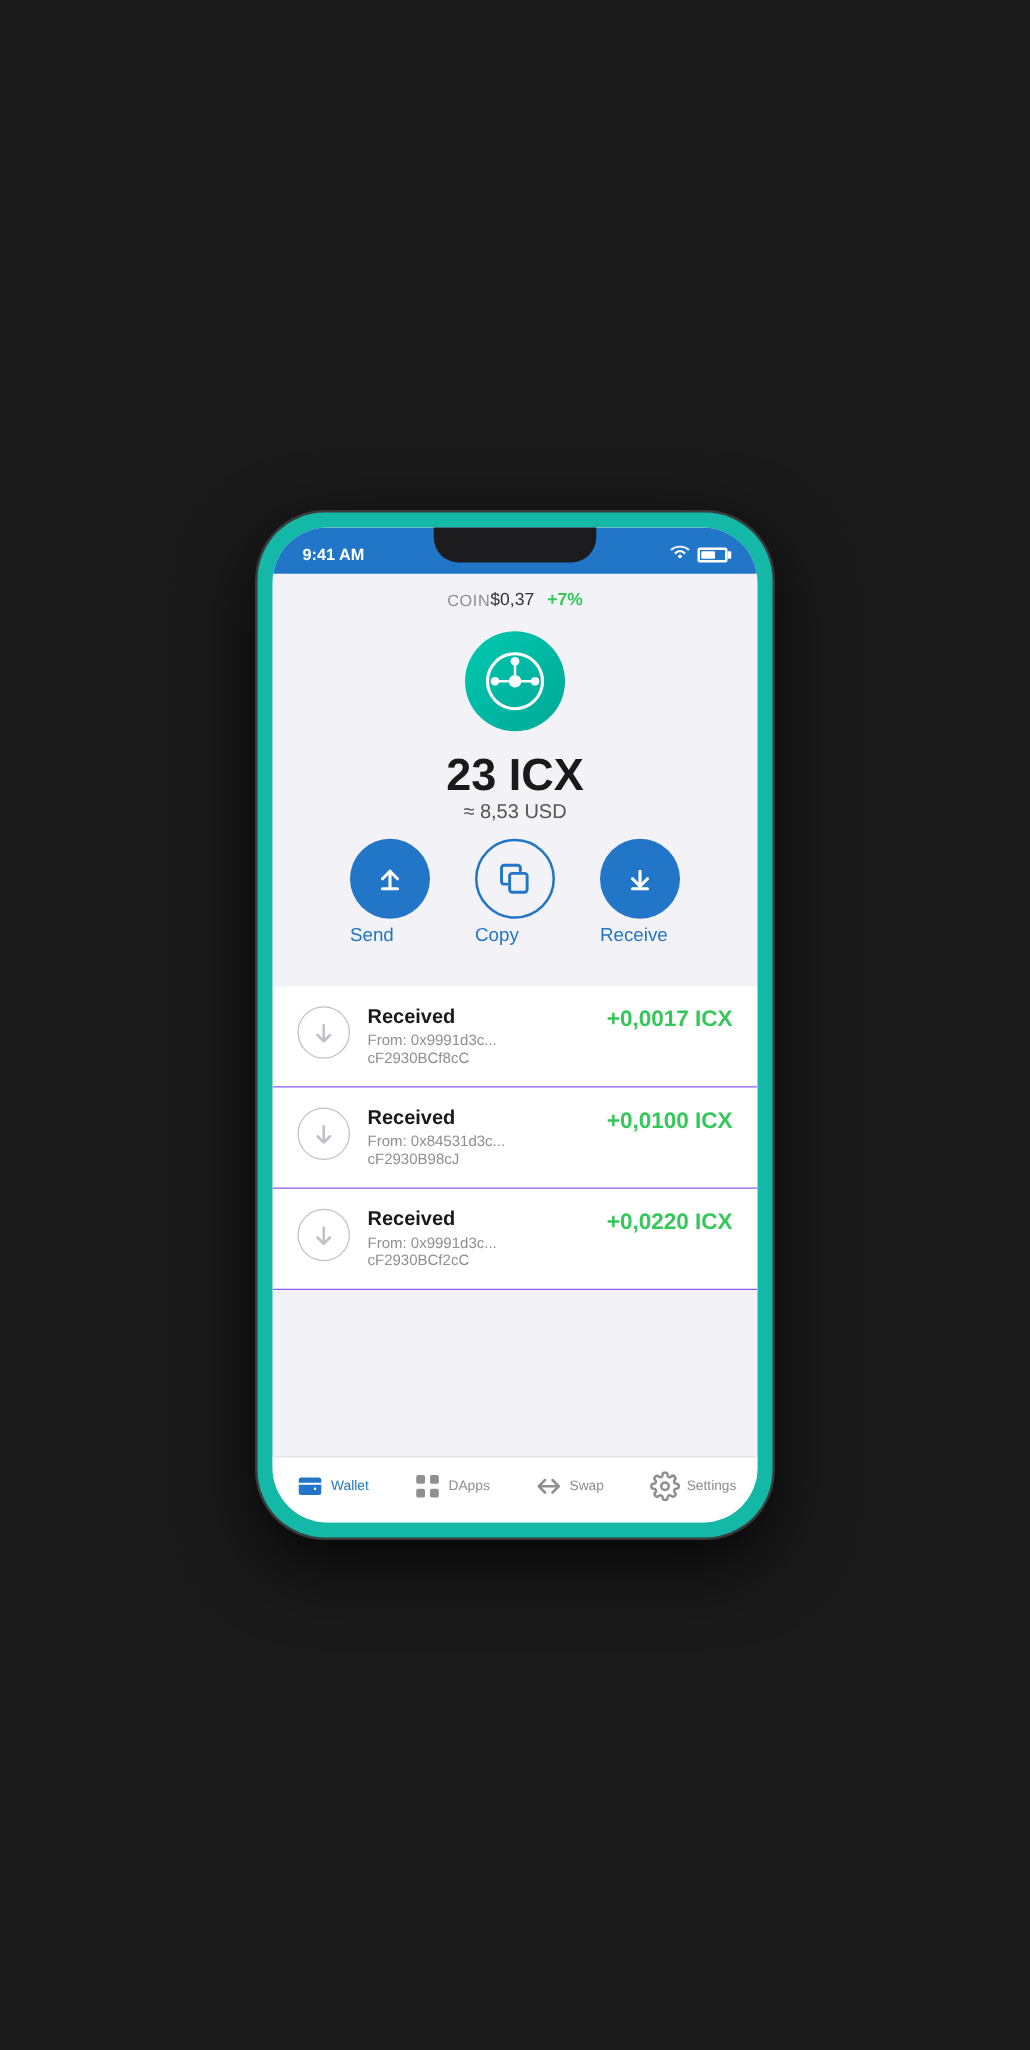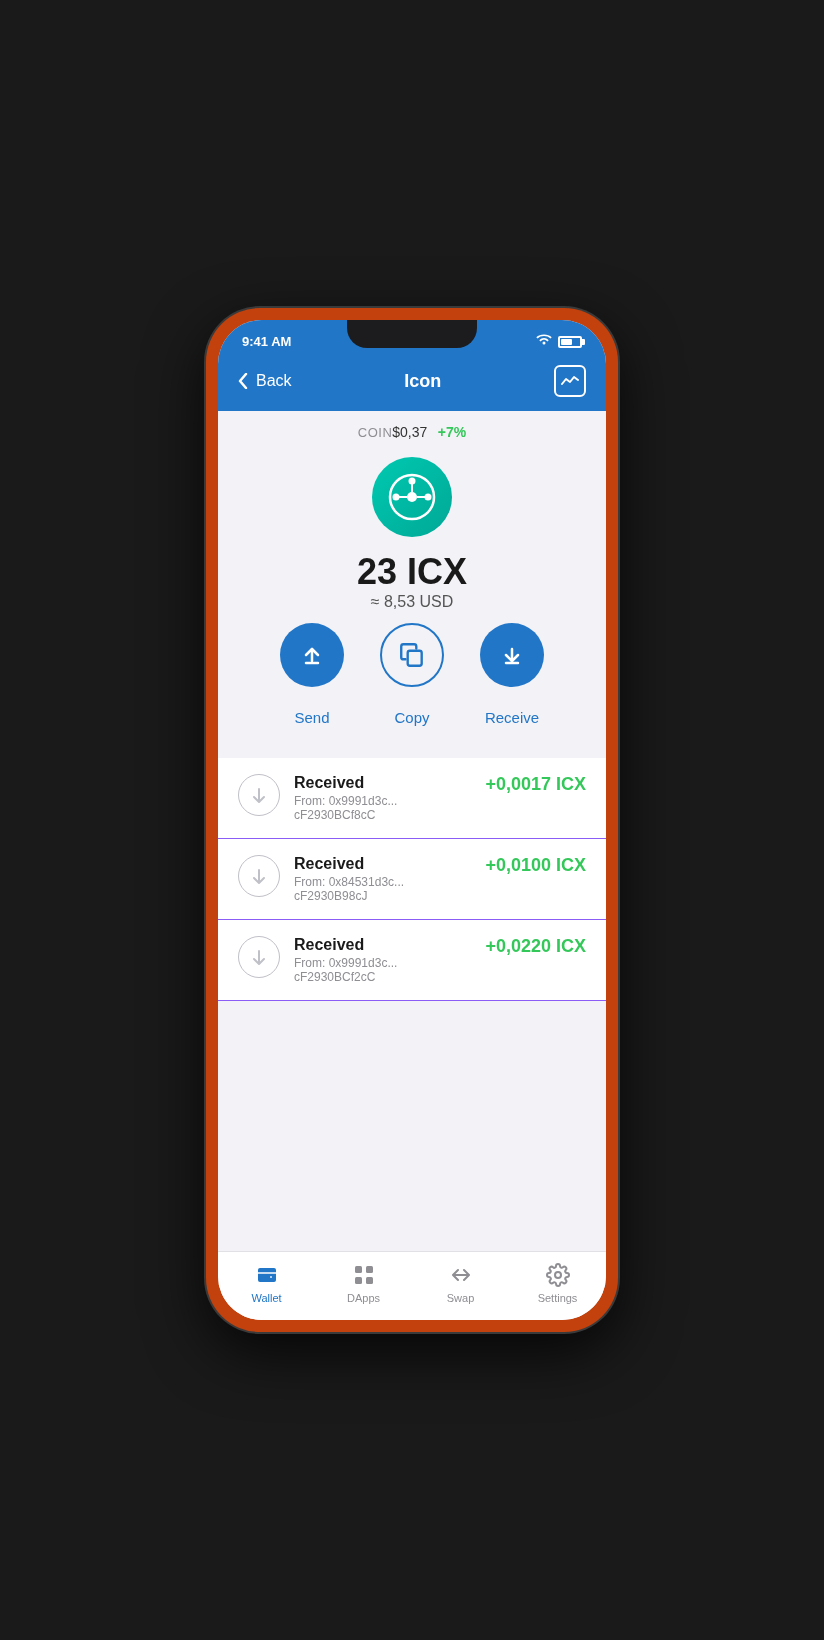--- a/index.html
+++ b/index.html
@@ -6,22 +6,22 @@
     body {
       background: #1a1a1a;
       display: flex;
       justify-content: center;
       align-items: center;
       min-height: 100vh;
       font-family: -apple-system, BlinkMacSystemFont, 'Segoe UI', sans-serif;
     }
     .phone-frame {
       width: 412px;
-      height: 1024px;
-      background: #c2410c;
+      height: 820px;
+      background: #14b8a6;
       border-radius: 54px;
       padding: 12px;
       box-shadow: 0 0 0 2px #3a3a3a, 0 20px 60px rgba(0,0,0,0.8);
       position: relative;
     }
     .phone-screen {
       width: 100%;
       height: 100%;
       background: #f2f2f7;
       border-radius: 44px;
@@ -187,22 +187,21 @@
     
     .action-row {
       display: flex;
       justify-content: center;
       gap: 36px;
       margin-bottom: 8px;
     }
     .action-item {
       display: flex;
       flex-direction: column;
-      align-items: center;
-      gap: 22px;
+      gap: 5px;
       cursor: pointer;
     }
     .action-btn {
       width: 64px;
       height: 64px;
       border-radius: 50%;
       background: #2176c7;
       display: flex;
       align-items: center;
       justify-content: center;
@@ -268,21 +267,20 @@
       background: white;
       display: flex;
       justify-content: space-around;
       align-items: center;
       padding: 10px 0 16px;
       border-top: 1px solid #e0e0e5;
       flex-shrink: 0;
     }
     .bottom-nav-item {
       display: flex;
-      flex-direction: column;
       align-items: center;
       gap: 4px;
       cursor: pointer;
       min-width: 60px;
     }
     .bottom-nav-label {
       font-size: 11px;
       color: #8e8e93;
     }
     .bottom-nav-label.active {
@@ -312,34 +310,20 @@
             <path d="M4.5 7.5C5.7 6.3 6.8 5.8 8 5.8s2.3.5 3.5 1.7l1.2-1.2C11.2 4.8 9.7 4 8 4s-3.2.8-4.7 2.3l1.2 1.2z"></path>
             <path d="M1.5 4.5C3.2 2.8 5.5 2 8 2s4.8.8 6.5 2.5l1.2-1.2C13.8 1.5 11 .5 8 .5S2.2 1.5.3 3.3l1.2 1.2z"></path>
           </svg>
         </span>
         <div class="battery-icon">
           <div class="battery-fill"></div>
         </div>
       </div>
     </div>
 
-    <div class="nav-bar">
-      <div class="nav-back">
-        <svg width="10" height="16" viewBox="0 0 10 16" fill="white">
-          <path d="M8 1L2 8l6 7" stroke="white" stroke-width="2.5" fill="none" stroke-linecap="round" stroke-linejoin="round"></path>
-        </svg>
-        <span style="color:white;font-size:16px;margin-left:4px;">Back</span>
-      </div>
-      <span class="nav-title">Icon</span>
-      <div class="nav-chart-btn">
-        <svg width="18" height="14" viewBox="0 0 18 14" fill="none">
-          <polyline points="1,10 5,5 9,8 13,3 17,6" stroke="white" stroke-width="2" stroke-linecap="round" stroke-linejoin="round" fill="none"></polyline>
-        </svg>
-      </div>
-    </div>
 
     <div class="content">
 
       <div class="coin-header">
         <div class="coin-meta-row">
           <span class="coin-label">COIN</span>
           <div>
             <span class="coin-price">$0,37</span>
             <span class="coin-change">+7%</span>
           </div>

